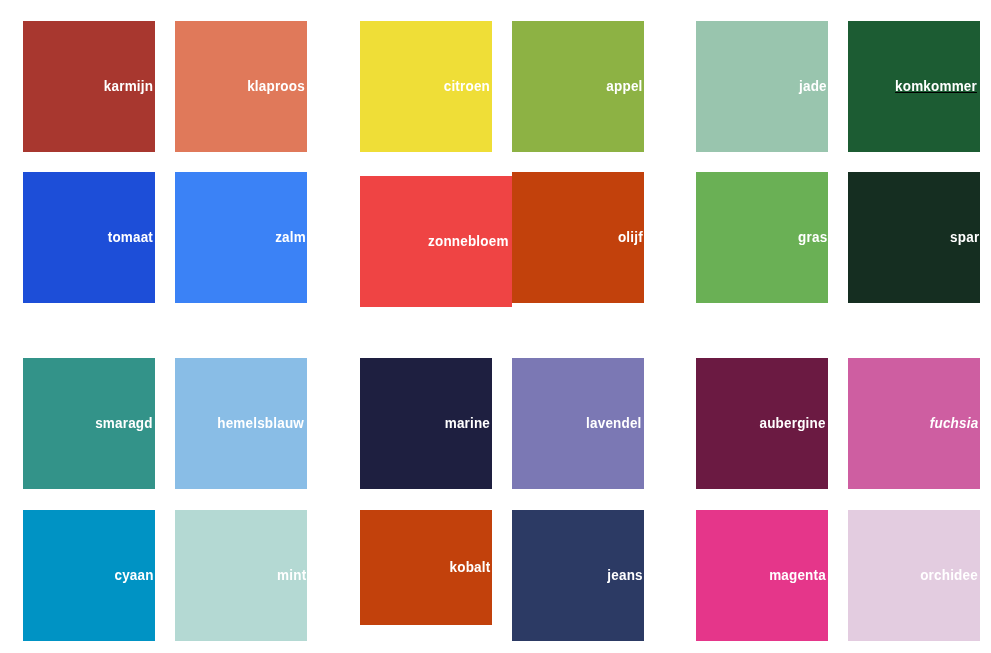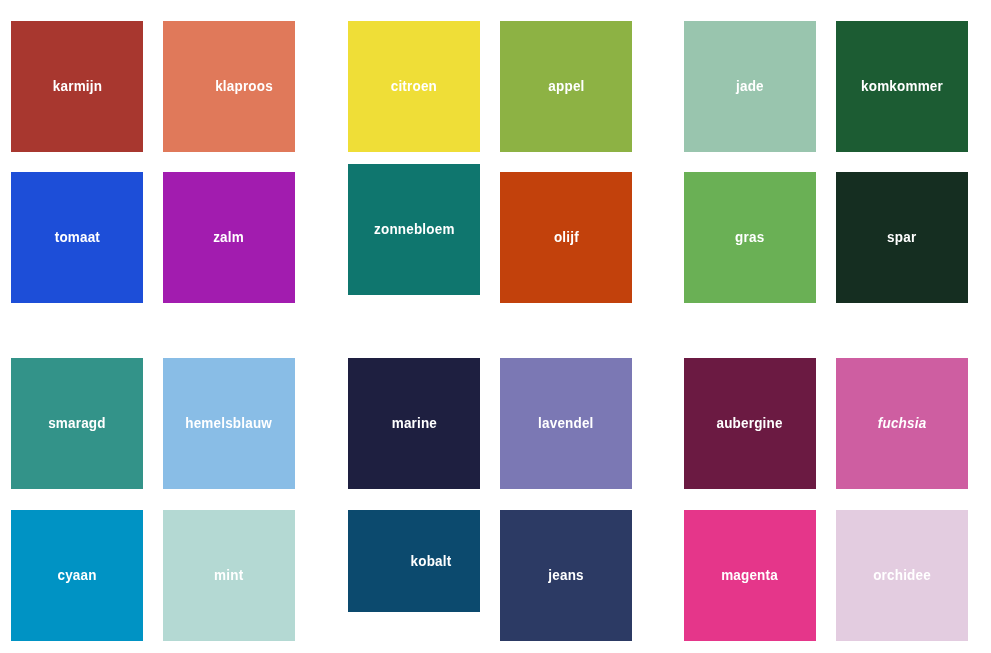--- a/index.html
+++ b/index.html
@@ -19,22 +19,23 @@
     position: relative;
     width: 991px;
     height: 653px;
   }
 
   .swatch {
     position: absolute;
     box-sizing: border-box;
     display: flex;
     align-items: center;
-    justify-content: center;
+    justify-content: flex-end;
     overflow: hidden;
+    margin-left: 12px;
   }
 
   .swatch-label {
     color: #ffffff;
     font-family: "Liberation Sans", "DejaVu Sans", sans-serif;
     font-weight: bold;
     font-size: 14.5px;
     letter-spacing: 0.2px;
     line-height: 1;
     text-align: center;
@@ -51,43 +52,43 @@
     <div style="position: absolute; left: 0px; top: 0px; width: 100%; height: 100%;">
       <div class="swatch" style="left: 11px; top: 21px; width: 132px; height: 131px; background: rgb(168, 55, 47);">
         <span class="swatch-label" style="color: rgb(255, 255, 255);">karmijn</span>
       </div>
       <div class="swatch" style="left: 163px; top: 21px; width: 132px; height: 131px; background: rgb(224, 121, 90); padding-left: 31px;">
         <span class="swatch-label" style="color: rgb(255, 255, 255);">klaproos</span>
       </div>
       <div class="swatch" style="left: 11px; top: 172px; width: 132px; height: 131px; background: #1d4ed8;">
         <span class="swatch-label" style="color: rgb(255, 255, 255);">tomaat</span>
       </div>
-      <div class="swatch" style="left: 163px; top: 172px; width: 132px; height: 131px; background: #a21caf;">
+      <div class="swatch" style="left: 163px; top: 172px; width: 132px; height: 131px; background: #3b82f6;">
         <span class="swatch-label" style="color: rgb(255, 255, 255);">zalm</span>
       </div>
     </div>
     <div style="position: absolute; left: 0px; top: 0px; width: 100%; height: 100%;">
       <div class="swatch" style="left: 348px; top: 21px; width: 132px; height: 131px; background: rgb(239, 222, 55);">
         <span class="swatch-label" style="color: rgb(255, 255, 255);">citroen</span>
       </div>
       <div class="swatch" style="left: 500px; top: 21px; width: 132px; height: 131px; background: rgb(141, 178, 68);">
         <span class="swatch-label" style="color: rgb(255, 255, 255);">appel</span>
       </div>
-      <div class="swatch" style="left: 348px; top: 164px; width: 132px; height: 131px; background: #0f766e;">
+      <div class="swatch" style="left: 348px; top: 176px; width: 152px; height: 131px; background: #ef4444;">
         <span class="swatch-label" style="color: rgb(255, 255, 255);">zonnebloem</span>
       </div>
       <div class="swatch" style="left: 500px; top: 172px; width: 132px; height: 131px; background: #c2410c;">
         <span class="swatch-label" style="color: rgb(255, 255, 255);">olijf</span>
       </div>
     </div>
     <div style="position: absolute; left: 0px; top: 0px; width: 100%; height: 100%;">
       <div class="swatch" style="left: 684px; top: 21px; width: 132px; height: 131px; background: rgb(153, 197, 174);">
         <span class="swatch-label" style="color: rgb(255, 255, 255);">jade</span>
       </div>
-      <div class="swatch" style="left: 836px; top: 21px; width: 132px; height: 131px; background: rgb(28, 92, 51);">
+      <div class="swatch" style="left: 836px; top: 21px; width: 132px; height: 131px; background: rgb(28, 92, 51); text-decoration: underline;">
         <span class="swatch-label" style="color: rgb(255, 255, 255);">komkommer</span>
       </div>
       <div class="swatch" style="left: 684px; top: 172px; width: 132px; height: 131px; background: rgb(106, 176, 85);">
         <span class="swatch-label" style="color: rgb(255, 255, 255);">gras</span>
       </div>
       <div class="swatch" style="left: 836px; top: 172px; width: 132px; height: 131px; background: rgb(21, 46, 33);">
         <span class="swatch-label" style="color: rgb(255, 255, 255);">spar</span>
       </div>
     </div>
     <div style="position: absolute; left: 0px; top: 0px; width: 100%; height: 100%;">
@@ -104,21 +105,21 @@
         <span class="swatch-label" style="color: rgb(255, 255, 255);">mint</span>
       </div>
     </div>
     <div style="position: absolute; left: 0px; top: 0px; width: 100%; height: 100%;">
       <div class="swatch" style="left: 500px; top: 358px; width: 132px; height: 131px; background: rgb(123, 120, 180);">
         <span class="swatch-label" style="color: rgb(255, 255, 255);">lavendel</span>
       </div>
       <div class="swatch" style="left: 348px; top: 358px; width: 132px; height: 131px; background: rgb(30, 31, 64);">
         <span class="swatch-label" style="color: rgb(255, 255, 255);">marine</span>
       </div>
-      <div class="swatch" style="left: 348px; top: 510px; width: 132px; height: 102px; background: #0c4a6e; padding-left: 34px;">
+      <div class="swatch" style="left: 348px; top: 510px; width: 132px; height: 115px; background: #c2410c; padding-left: 34px;">
         <span class="swatch-label" style="color: rgb(255, 255, 255);">kobalt</span>
       </div>
       <div class="swatch" style="left: 500px; top: 510px; width: 132px; height: 131px; background: rgb(44, 58, 100);">
         <span class="swatch-label" style="color: rgb(255, 255, 255);">jeans</span>
       </div>
     </div>
     <div style="position: absolute; left: 0px; top: 0px; width: 100%; height: 100%;">
       <div class="swatch" style="left: 684px; top: 358px; width: 132px; height: 131px; background: rgb(107, 26, 66);">
         <span class="swatch-label" style="color: rgb(255, 255, 255);">aubergine</span>
       </div>

